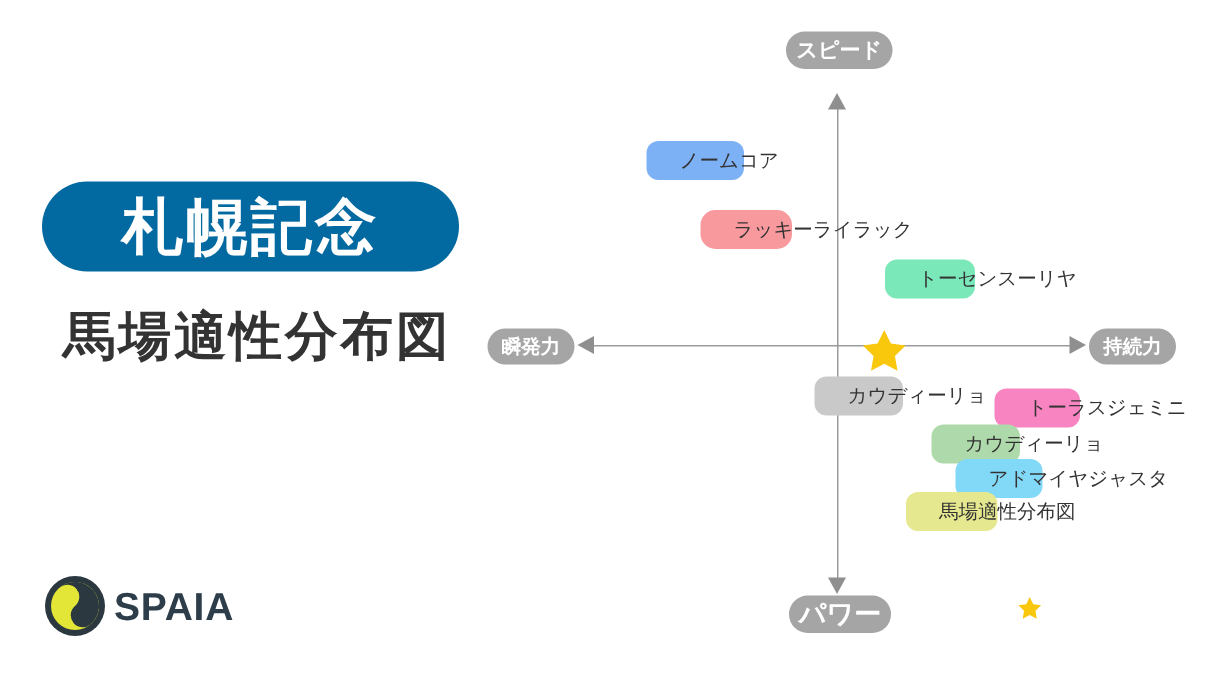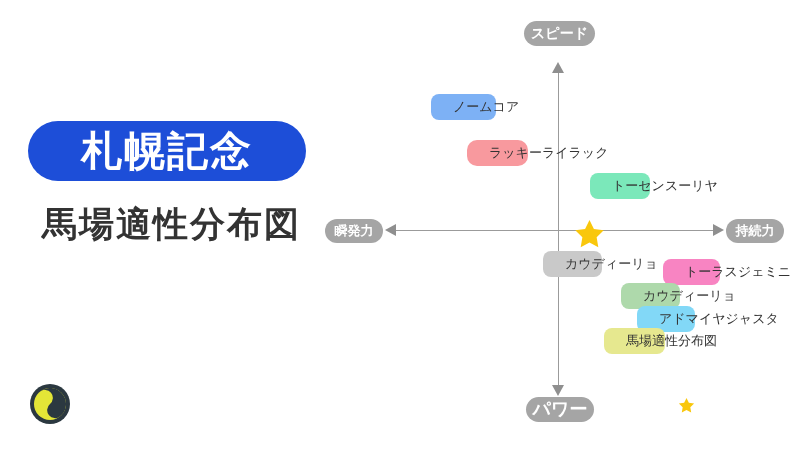--- a/index.html
+++ b/index.html
@@ -8,21 +8,21 @@
     background: #ffffff;
     font-family: "Liberation Sans", "DejaVu Sans", sans-serif;
     overflow: hidden;
   }
   .canvas { position: relative; width: 812px; height: 456px; background: #fff; }
 
   
   .race-badge {
     position: absolute; left: 28px; top: 121px;
     width: 278px; height: 60px;
-    background: #1d4ed8; border-radius: 30px;
+    background: #0369a1; border-radius: 30px;
     display: flex; align-items: center; justify-content: center;
   }
   .race-badge span {
     color: #ffffff; font-size: 41px; font-weight: bold; letter-spacing: 2px;
   }
   .subtitle {
     position: absolute; left: 42px; top: 201px;
     font-size: 35px; font-weight: bold; color: #333333; letter-spacing: 2px;
     white-space: nowrap;
   }
@@ -82,20 +82,21 @@
     <span>札幌記念</span>
   </div>
   <div class="subtitle">馬場適性分布図</div>
 
   <div class="brand">
     <svg width="40" height="40" viewBox="0 0 40 40">
       <circle cx="20" cy="20" r="20" fill="#2b3840"></circle>
       <circle cx="20" cy="20" r="16" fill="#e4e637"></circle>
       <path d="M20,4 a8,8 0 0 1 0,16 a8,8 0 0 0 0,16 a16,16 0 0 1 0,-32 z" fill="#2b3840" transform="rotate(140 20 20)"></path>
     </svg>
+    <span class="brand-text">SPAIA</span>
   </div>
 
   <div class="plot">
 
     <div class="axis-line axis-v"></div>
     <div class="axis-line axis-h"></div>
 
     <div class="arrow arrow-up"></div>
     <div class="arrow arrow-down"></div>
     <div class="arrow arrow-left"></div>

